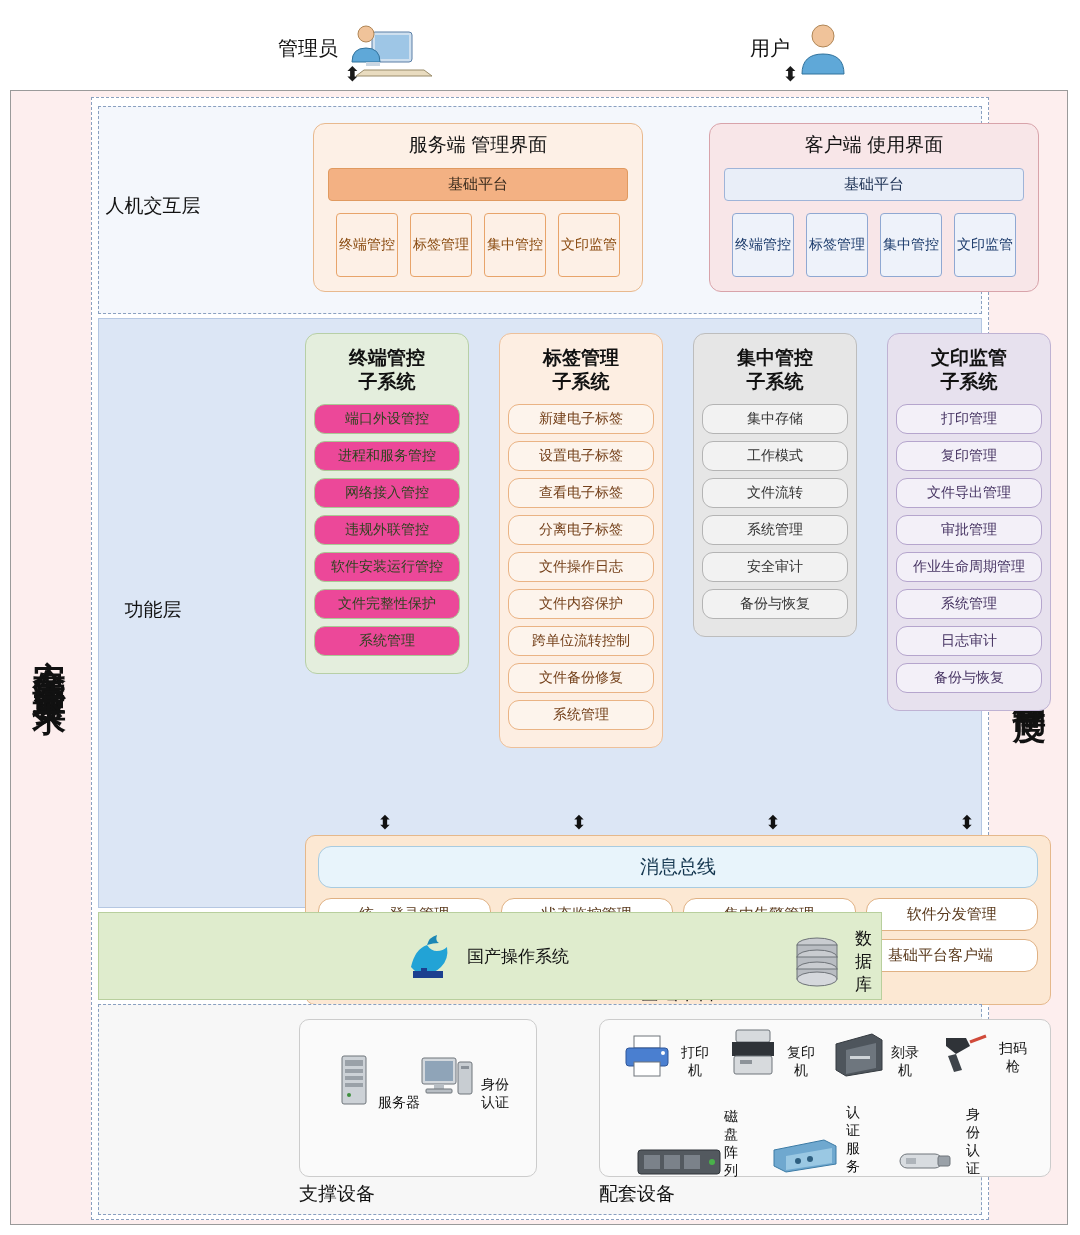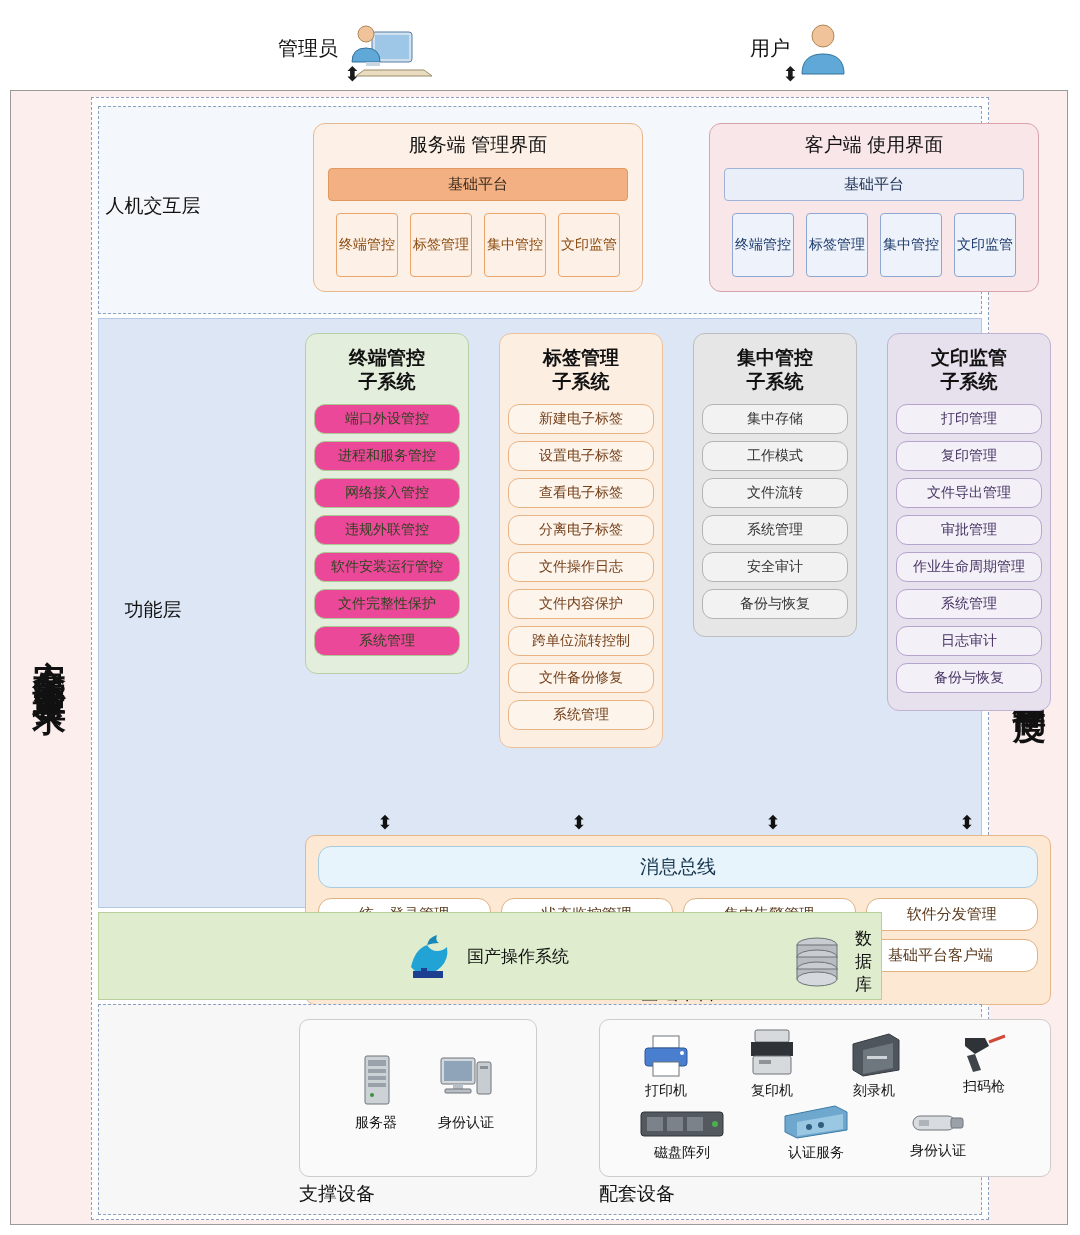--- a/index.html
+++ b/index.html
@@ -130,21 +130,21 @@
     position:absolute;left:6px;top:906px;width:884px;height:211px;
     background:#f7f7f7;border:1px dashed #8aa0c0;box-sizing:border-box;
   }
   .hw-box{
     position:absolute;top:14px;background:#fafafa;border:1px solid #cccccc;border-radius:10px;
     box-sizing:border-box;
   }
   .hw-left{left:200px;width:238px;height:158px;}
   .hw-right{left:500px;width:452px;height:158px;}
   .hw-caption{position:absolute;text-align:left;font-size:19px;color:#111;}
-  .dev{position:absolute;display:flex;flex-direction:column;align-items:center;width:96px;}
+  .dev{position:absolute;display:flex;flex-direction:row;align-items:flex-end;width:96px;}
   .dev .nm{font-size:14px;color:#111;margin-top:2px;text-align:center;}
 
   svg{display:block;}
 </style>
 </head>
 <body>
 
 <div class="actors">
   <div class="actor actor-admin">
     <span class="actor-label">管理员</span>

